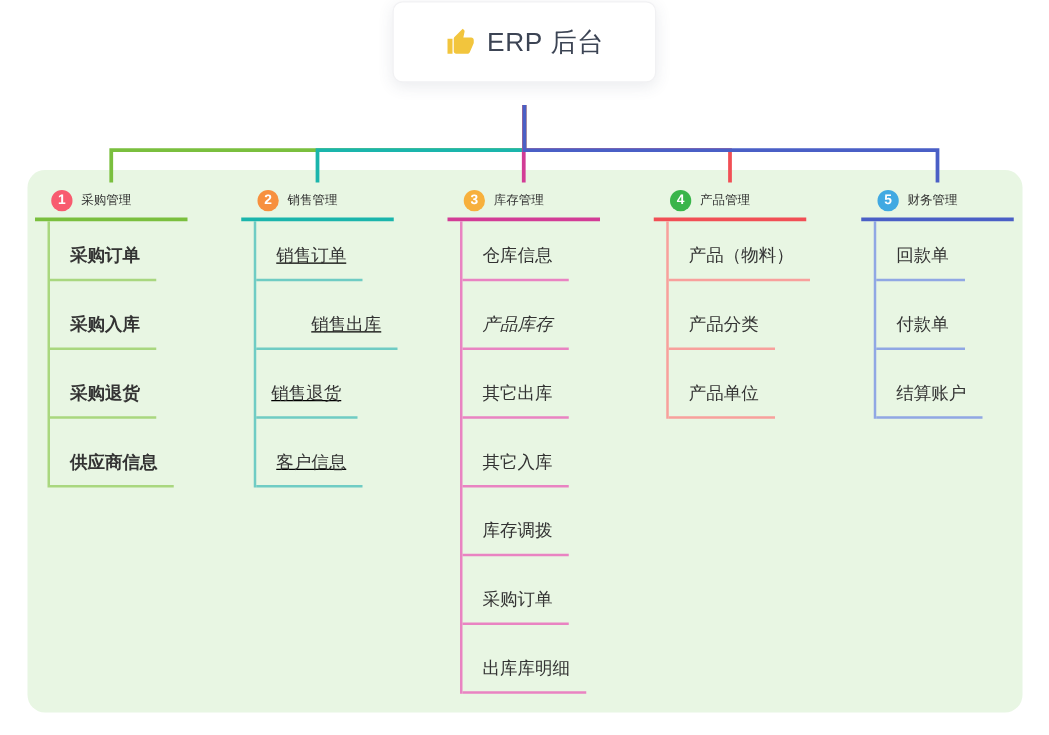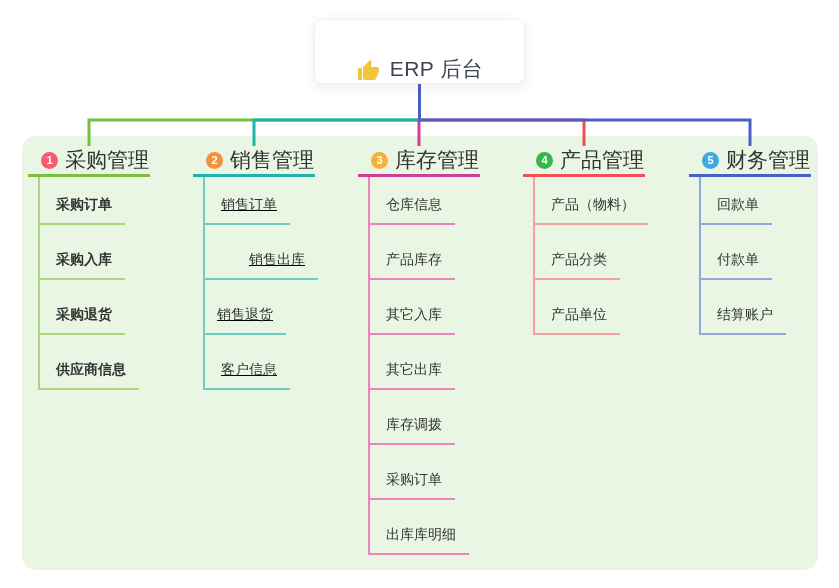--- a/index.html
+++ b/index.html
@@ -6,41 +6,41 @@
   .stage{
     position:relative;width:839px;height:588px;overflow:hidden;background:#ffffff;
     font-family:"Liberation Sans","DejaVu Sans",sans-serif;
   }
   .panel{
     position:absolute;left:22px;top:136px;width:796px;height:434px;
     border-radius:14px;background:#e8f6e3;
   }
   .connectors{position:absolute;left:0;top:0;pointer-events:none;}
   .root-card{
-    position:absolute;left:314px;top:19px;width:211px;height:65px;
+    position:absolute;left:314px;top:1px;width:211px;height:65px;
     background:#ffffff;border:1px solid #f1f1f3;border-radius:8px;
     box-shadow:0 3px 12px rgba(60,70,100,0.10);
-    display:flex;align-items:flex-end;justify-content:center;gap:10px;
+    display:flex;align-items:center;justify-content:center;gap:10px;
     box-sizing:border-box;
   }
   .root-label{font-size:21px;color:#3c4454;font-weight:500;letter-spacing:0.5px;}
   .thumb-icon{display:inline-flex;width:24px;height:24px;}
   .branches-layer{position:absolute;left:0;top:0;width:839px;height:588px;}
   .branch{position:absolute;top:146px;width:122px;}
   .branch-title{
     box-sizing:border-box;width:122px;height:31px;
     border-bottom:3px solid #999;
     display:flex;align-items:center;gap:7px;padding-left:13px;
     cursor:default;
   }
   .badge{
     flex:0 0 auto;width:17px;height:17px;border-radius:50%;
     color:#ffffff;font-size:11px;line-height:17px;text-align:center;font-weight:bold;
   }
-  .branch-label{font-size:21px;color:#333333;white-space:nowrap;}
+  .branch-label{font-size:10px;color:#333333;white-space:nowrap;}
   .children{
     margin-left:10px;border-left:2px solid #ccc;width:max-content;
   }
   .child{height:55px;display:flex;align-items:flex-end;}
   .child:first-child{height:48px;}
   .child-label{
     display:inline-block;border-bottom:2px solid #ccc;
     padding:0 13px 9px 16px;font-size:14px;color:#333333;white-space:nowrap;
   }
 </style>
@@ -112,27 +112,27 @@
       <div class="branch" style="left: 358px;">
         <div class="branch-title" style="border-bottom-color: rgb(210, 60, 150);">
           <span class="badge" style="background: rgb(247, 176, 60);">3</span>
           <span class="branch-label">库存管理</span>
         </div>
         <div class="children" style="border-left-color: rgb(233, 131, 194);">
           <div class="child">
             <span class="child-label" style="border-bottom-color: rgb(233, 131, 194);">仓库信息</span>
           </div>
           <div class="child">
-            <span class="child-label" style="border-bottom-color: rgb(233, 131, 194);">产品库存</span>
+            <span class="child-label" style="border-bottom-color: rgb(233, 131, 194); font-style: italic;">产品库存</span>
+          </div>
+          <div class="child">
+            <span class="child-label" style="border-bottom-color: rgb(233, 131, 194);">其它出库</span>
           </div>
           <div class="child">
             <span class="child-label" style="border-bottom-color: rgb(233, 131, 194);">其它入库</span>
-          </div>
-          <div class="child">
-            <span class="child-label" style="border-bottom-color: rgb(233, 131, 194);">其它出库</span>
           </div>
           <div class="child">
             <span class="child-label" style="border-bottom-color: rgb(233, 131, 194);">库存调拨</span>
           </div>
           <div class="child">
             <span class="child-label" style="border-bottom-color: rgb(233, 131, 194);">采购订单</span>
           </div>
           <div class="child">
             <span class="child-label" style="border-bottom-color: rgb(233, 131, 194); margin-top: 48px;">出库库明细</span>
           </div>

